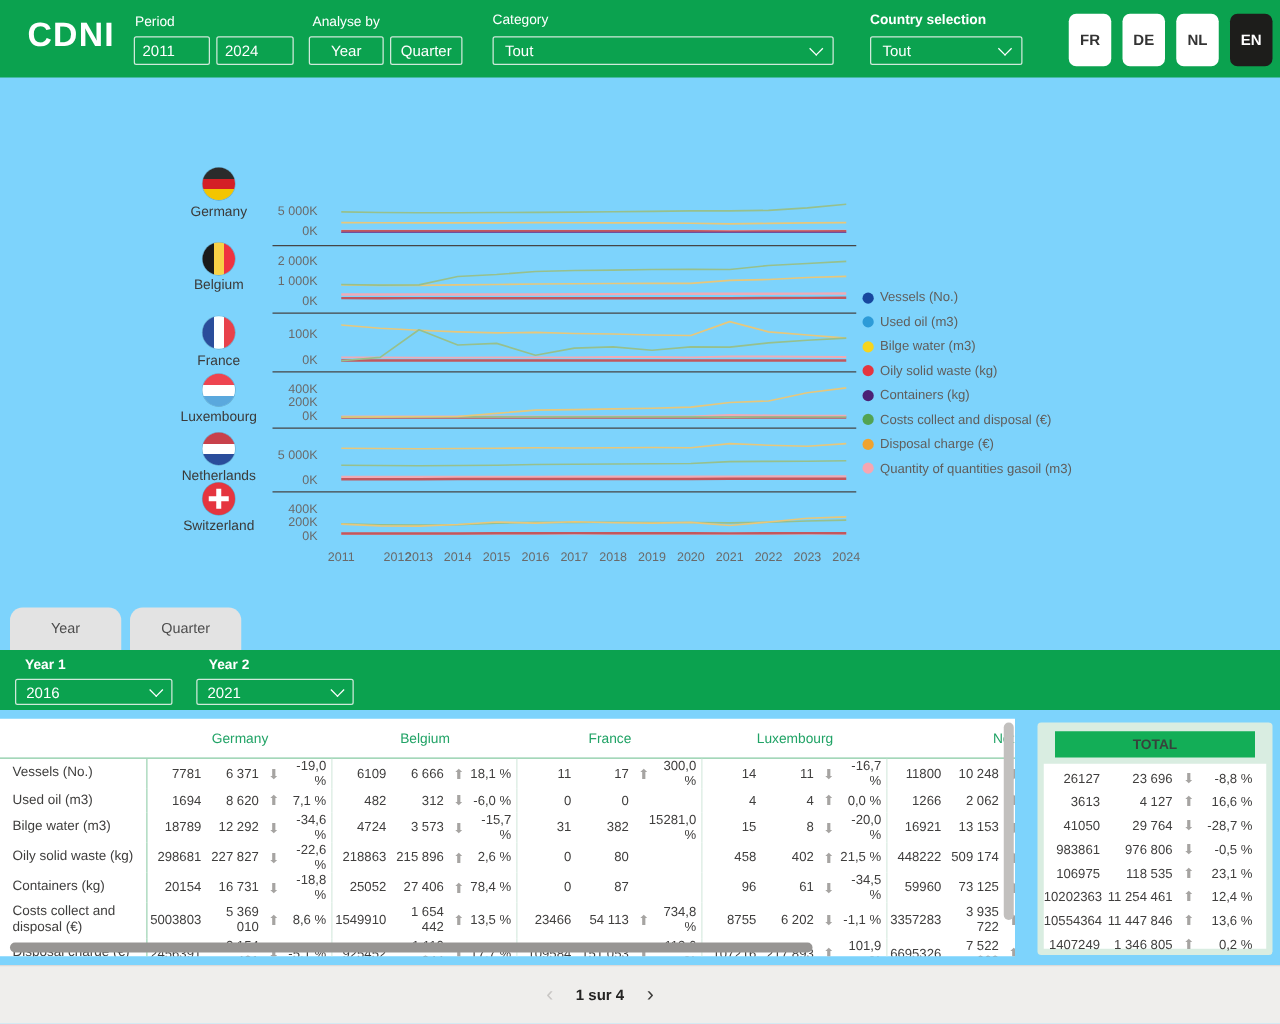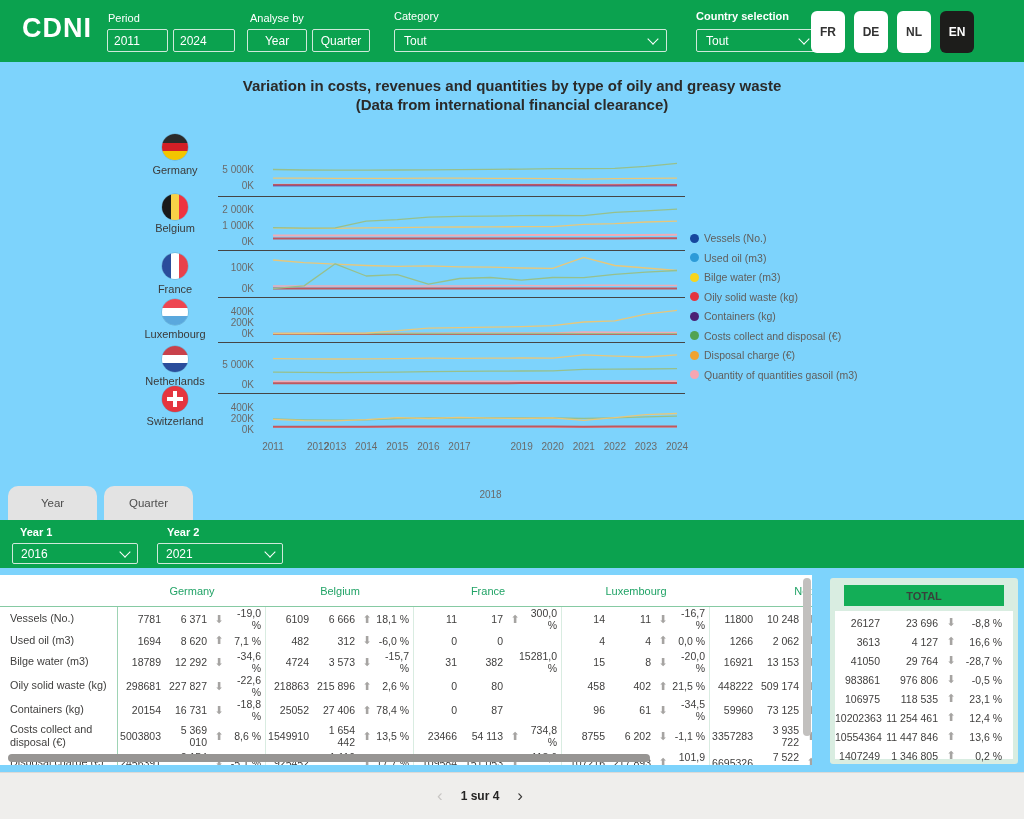--- a/index.html
+++ b/index.html
@@ -14,21 +14,21 @@
   .tb-input{position:absolute;height:23px;background:transparent;border:1px solid #cfe9da;color:#fff;
             font-size:12px;padding:0 6px;box-sizing:border-box;border-radius:2px;font-family:inherit;}
   .tb-btn{position:absolute;height:23px;background:transparent;border:1px solid #cfe9da;color:#fff;font-size:12px;
           border-radius:2px;display:flex;align-items:center;justify-content:center;box-sizing:border-box;
           font-family:inherit;cursor:pointer;}
   .tb-select{position:absolute;height:23px;background:transparent;border:1px solid #cfe9da;color:#fff;font-size:12px;
              border-radius:2px;display:flex;align-items:center;justify-content:space-between;padding:0 9px;
              box-sizing:border-box;cursor:pointer;}
   .chev{width:7px;height:7px;border-right:1.5px solid #fff;border-bottom:1.5px solid #fff;
         transform:rotate(45deg);margin-top:-4px;flex:0 0 auto;}
-  .langs{position:absolute;left:811px;top:11px;display:flex;gap:9px;}
+  .langs{position:absolute;left:855px;top:11px;display:flex;gap:9px;}
   .lang{width:34px;height:42px;border-radius:6px;background:#fff;border:none;font-size:12px;font-weight:bold;
         color:#333;font-family:inherit;cursor:pointer;}
   .lang.active{background:#1d1d1b;color:#fff;}
   
   .title{position:absolute;left:0;top:76px;width:1024px;text-align:center;font-weight:bold;font-size:15px;
          color:#2b2a29;line-height:19px;}
   
   .charts{position:absolute;inset:0;pointer-events:none;}
   .flag{position:absolute;width:26px;height:26px;border-radius:50%;box-shadow:0 0 0 .5px rgba(0,0,0,.2);}
   .flag-de{background:linear-gradient(180deg,#2b2b2b 0 34%,#d41f26 34% 67%,#f3c500 67% 100%);}
@@ -117,24 +117,20 @@
     </div>
 
     <div class="langs">
         <button class="lang">FR</button>
         <button class="lang">DE</button>
         <button class="lang">NL</button>
         <button class="lang active">EN</button>
       </div>
   </div>
 
-  <div class="title">
-    <div>Variation in costs, revenues and quantities by type of oily and greasy waste</div>
-    <div>(Data from international financial clearance)</div>
-  </div>
 
   <div class="charts">
       <div class="flag flag-de" style="left: 162px; top: 134px;"></div>
       <div class="cname" style="top: 164px;">Germany</div>
       <div class="ytick" style="top: 163.871px;">5 000K</div>
       <div class="ytick" style="top: 180px;">0K</div>
       <svg class="plot" width="420" height="43" style="top: 147px;">
         <polyline points="8.0,37.7 39.1,37.7 70.2,37.8 101.2,37.8 132.3,37.8 163.4,37.7 194.5,37.7 225.5,37.7 256.6,37.7 287.7,37.7 318.8,37.9 349.8,37.8 380.9,37.8 412.0,37.8" fill="none" stroke="#efabb6" stroke-width="2" stroke-linejoin="round"></polyline>
         <polyline points="8.0,38.0 39.1,38.0 70.2,38.0 101.2,38.0 132.3,38.0 163.4,38.0 194.5,38.0 225.5,38.0 256.6,38.0 287.7,38.0 318.8,38.3 349.8,38.2 380.9,38.1 412.0,38.0" fill="none" stroke="#c2575d" stroke-width="2" stroke-linejoin="round"></polyline>
         <polyline points="8.0,38.9 39.1,38.9 70.2,38.9 101.2,38.9 132.3,38.9 163.4,38.9 194.5,38.9 225.5,38.9 256.6,38.9 287.7,38.9 318.8,38.9 349.8,38.9 380.9,38.9 412.0,38.9" fill="none" stroke="#6f4f9e" stroke-width="1" stroke-linejoin="round"></polyline>
@@ -199,21 +195,21 @@
       <div class="sep" style="top: 297px;"></div>
       <div class="sep" style="top: 342px;"></div>
       <div class="sep" style="top: 393px;"></div>
       <div class="xlab" style="left: 257px;">2011</div>
       <div class="xlab" style="left: 302px;">2012</div>
       <div class="xlab" style="left: 319.154px;">2013</div>
       <div class="xlab" style="left: 350.231px;">2014</div>
       <div class="xlab" style="left: 381.308px;">2015</div>
       <div class="xlab" style="left: 412.385px;">2016</div>
       <div class="xlab" style="left: 443.462px;">2017</div>
-      <div class="xlab" style="left: 474.538px; margin-top: 48px;">2018</div>
+      <div class="xlab" style="left: 474.538px;">2018</div>
       <div class="xlab" style="left: 505.615px;">2019</div>
       <div class="xlab" style="left: 536.692px;">2020</div>
       <div class="xlab" style="left: 567.769px;">2021</div>
       <div class="xlab" style="left: 598.846px;">2022</div>
       <div class="xlab" style="left: 629.923px;">2023</div>
       <div class="xlab" style="left: 661px;">2024</div>
     </div>
   <div class="legend">
       <div class="litem">
         <span class="ldot" style="background: rgb(23, 71, 158);"></span>

